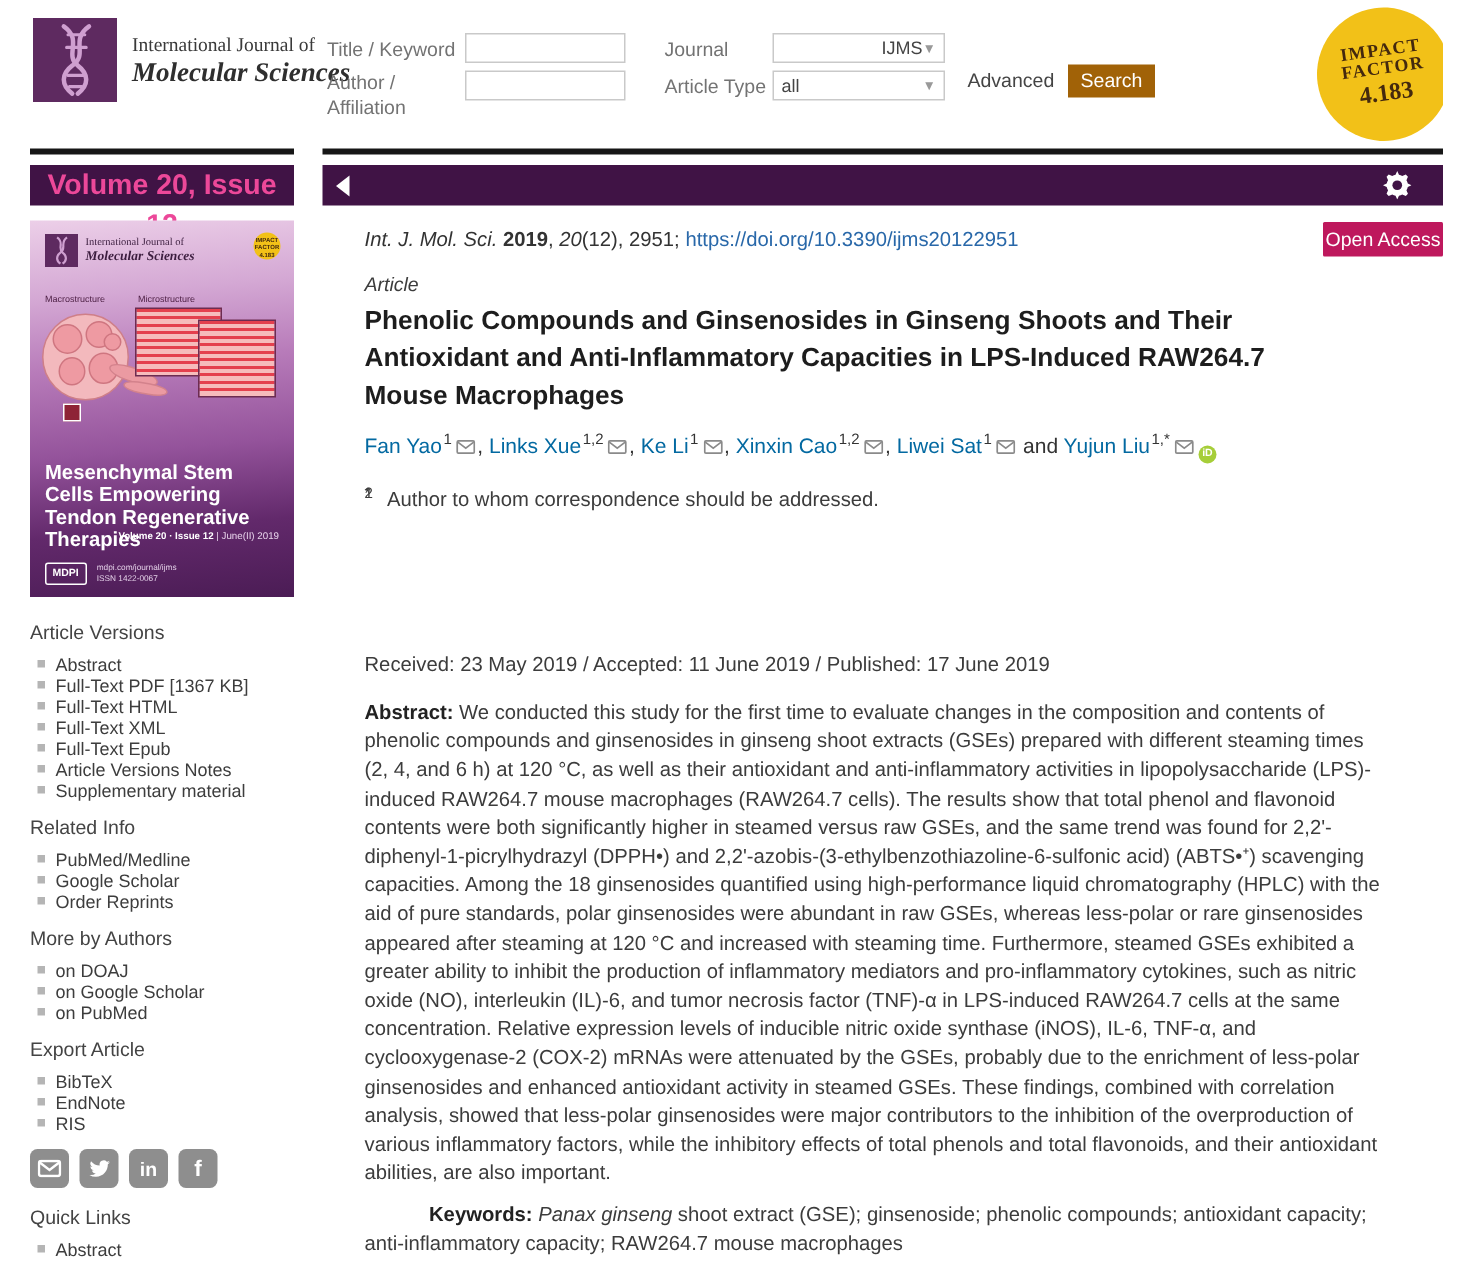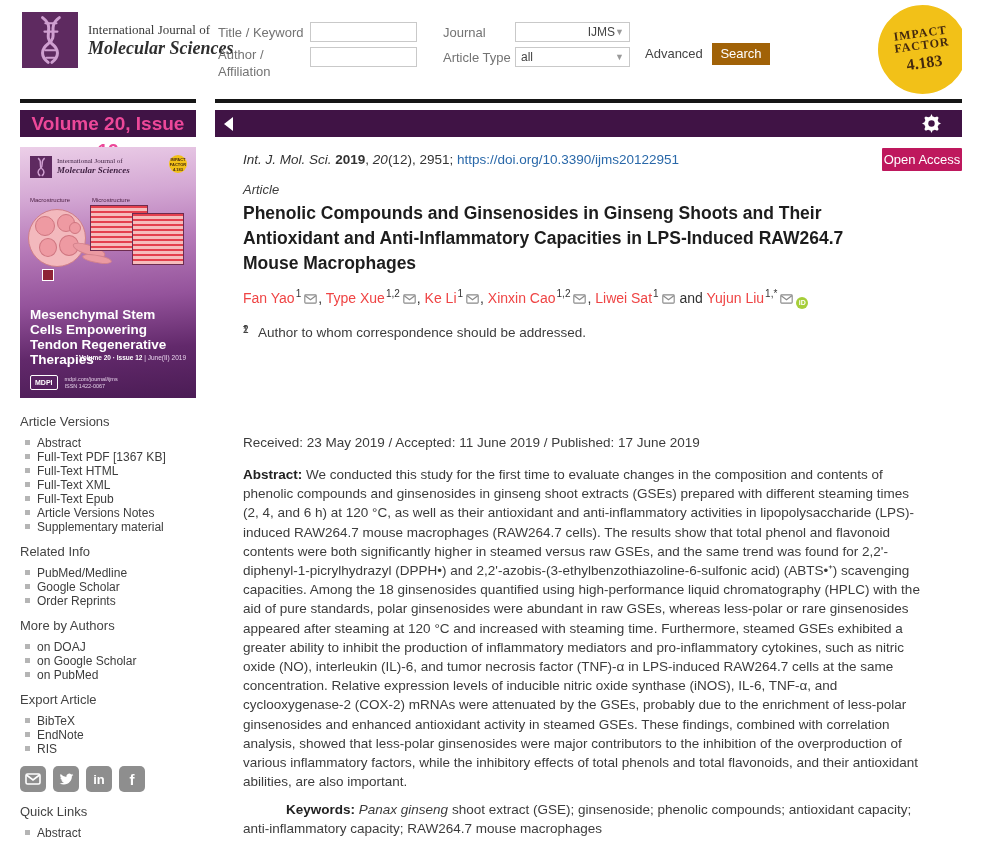--- a/index.html
+++ b/index.html
@@ -68,21 +68,21 @@
   .back-arrow { position:absolute; left:9px; top:7px; width:0; height:0; cursor:pointer;
                 border-top:7px solid transparent; border-bottom:7px solid transparent; border-right:9px solid #fff; }
   .gear { position:absolute; right:26px; top:4px; cursor:pointer; }
   .citation { position:absolute; left:28px; top:42px; font-size:13.5px; color:#333; }
   .citation a { color:#2968a9; text-decoration:none; cursor:pointer; }
   .open-access { position:absolute; left:623px; top:38px; width:80px; height:23px; background:#be185d; color:#fff;
                  font-size:13px; text-align:center; line-height:23px; border-radius:1px;margin-left:44px; }
   .article-label { position:absolute; left:28px; top:72px; font-size:13px; font-style:italic; color:#3c3c3c; }
   .title { position:absolute; left:28px; top:91px; width:648px; font-size:17.5px; font-weight:bold; color:#1d1d1d; line-height:25px; }
   .authors { position:absolute; left:28px; top:178px; font-size:14px; color:#333; }
-  .authors .aname { color:#ef4444; text-decoration:none; cursor:pointer; }
+  .authors .aname { color:#0369a1; text-decoration:none; cursor:pointer; }
   .authors sup { font-size:10px; color:#333; margin-left:1px; }
   .env { margin:0 1px 0 3px; vertical-align:-1px; cursor:pointer; }
   .orcid { display:inline-block; width:12px; height:12px; border-radius:50%; background:#a6ce39; color:#fff;
            font-size:7px; font-weight:bold; text-align:center; line-height:12px; vertical-align:-2px; margin-left:2px; cursor:pointer; }
   .affils { position:absolute; left:28px; top:213px; width:676px; font-size:13.5px; color:#3c3c3c; line-height:19.5px; }
   .affil { position:relative; padding-left:15px; }
   .affil .mk { position:absolute; left:0; top:-3px; font-size:10px; }
   .dates { position:absolute; left:28px; top:325px; font-size:13.5px; color:#3c3c3c; }
   .abstract { position:absolute; left:28px; top:355px; width:678px; font-size:13.5px; color:#3c3c3c; line-height:19.2px; text-align:left; }
   .abstract b { color:#222; }
@@ -257,21 +257,21 @@
     <div class="open-access">Open Access</div>
 
     <div class="article-label">Article</div>
     <h1 class="title">Phenolic Compounds and Ginsenosides in Ginseng Shoots and Their Antioxidant and Anti-Inflammatory Capacities in LPS-Induced RAW264.7 Mouse Macrophages</h1>
 
     <div class="authors">
       <span><a class="aname">Fan Yao</a><sup>1</sup><svg class="env" width="13" height="10" viewBox="0 0 16 12">
             <rect x="1" y="1" width="14" height="10" rx="1" fill="#fff" stroke="#8a8a8a" stroke-width="1.4"></rect>
             <path d="M1.5 2 L8 7 L14.5 2" fill="none" stroke="#8a8a8a" stroke-width="1.4"></path>
           </svg><span>, </span></span>
-      <span><a class="aname">Type Xue</a><sup>1,2</sup><svg class="env" width="13" height="10" viewBox="0 0 16 12">
+      <span><a class="aname">Links Xue</a><sup>1,2</sup><svg class="env" width="13" height="10" viewBox="0 0 16 12">
             <rect x="1" y="1" width="14" height="10" rx="1" fill="#fff" stroke="#8a8a8a" stroke-width="1.4"></rect>
             <path d="M1.5 2 L8 7 L14.5 2" fill="none" stroke="#8a8a8a" stroke-width="1.4"></path>
           </svg><span>, </span></span>
       <span><a class="aname">Ke Li</a><sup>1</sup><svg class="env" width="13" height="10" viewBox="0 0 16 12">
             <rect x="1" y="1" width="14" height="10" rx="1" fill="#fff" stroke="#8a8a8a" stroke-width="1.4"></rect>
             <path d="M1.5 2 L8 7 L14.5 2" fill="none" stroke="#8a8a8a" stroke-width="1.4"></path>
           </svg><span>, </span></span>
       <span><a class="aname">Xinxin Cao</a><sup>1,2</sup><svg class="env" width="13" height="10" viewBox="0 0 16 12">
             <rect x="1" y="1" width="14" height="10" rx="1" fill="#fff" stroke="#8a8a8a" stroke-width="1.4"></rect>
             <path d="M1.5 2 L8 7 L14.5 2" fill="none" stroke="#8a8a8a" stroke-width="1.4"></path>

